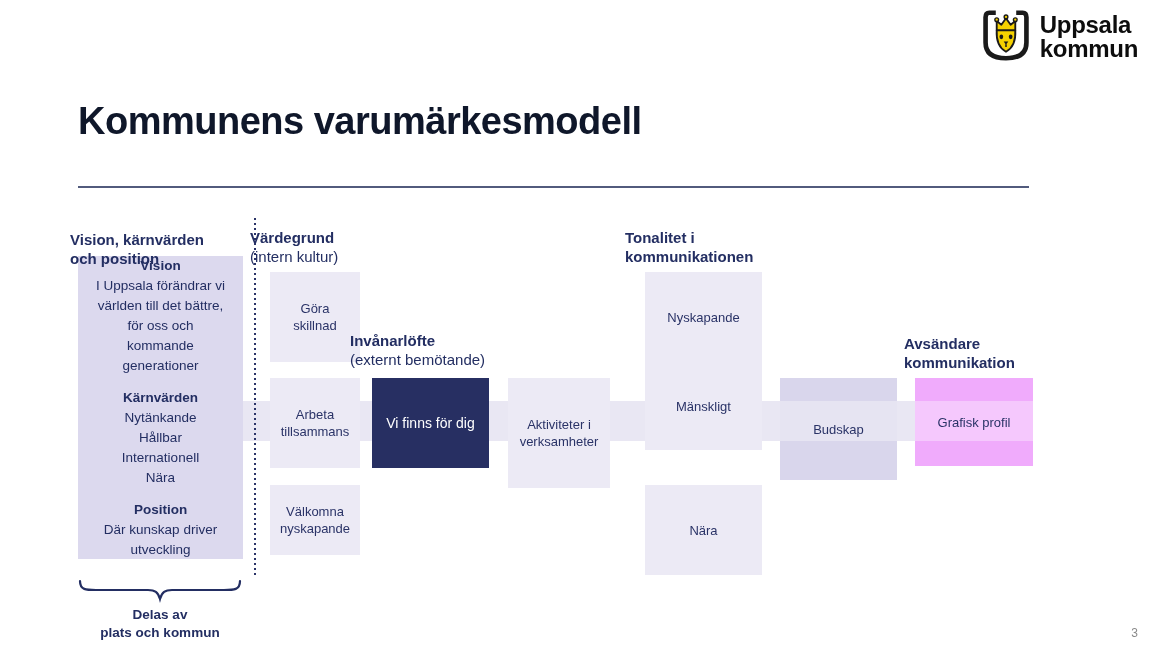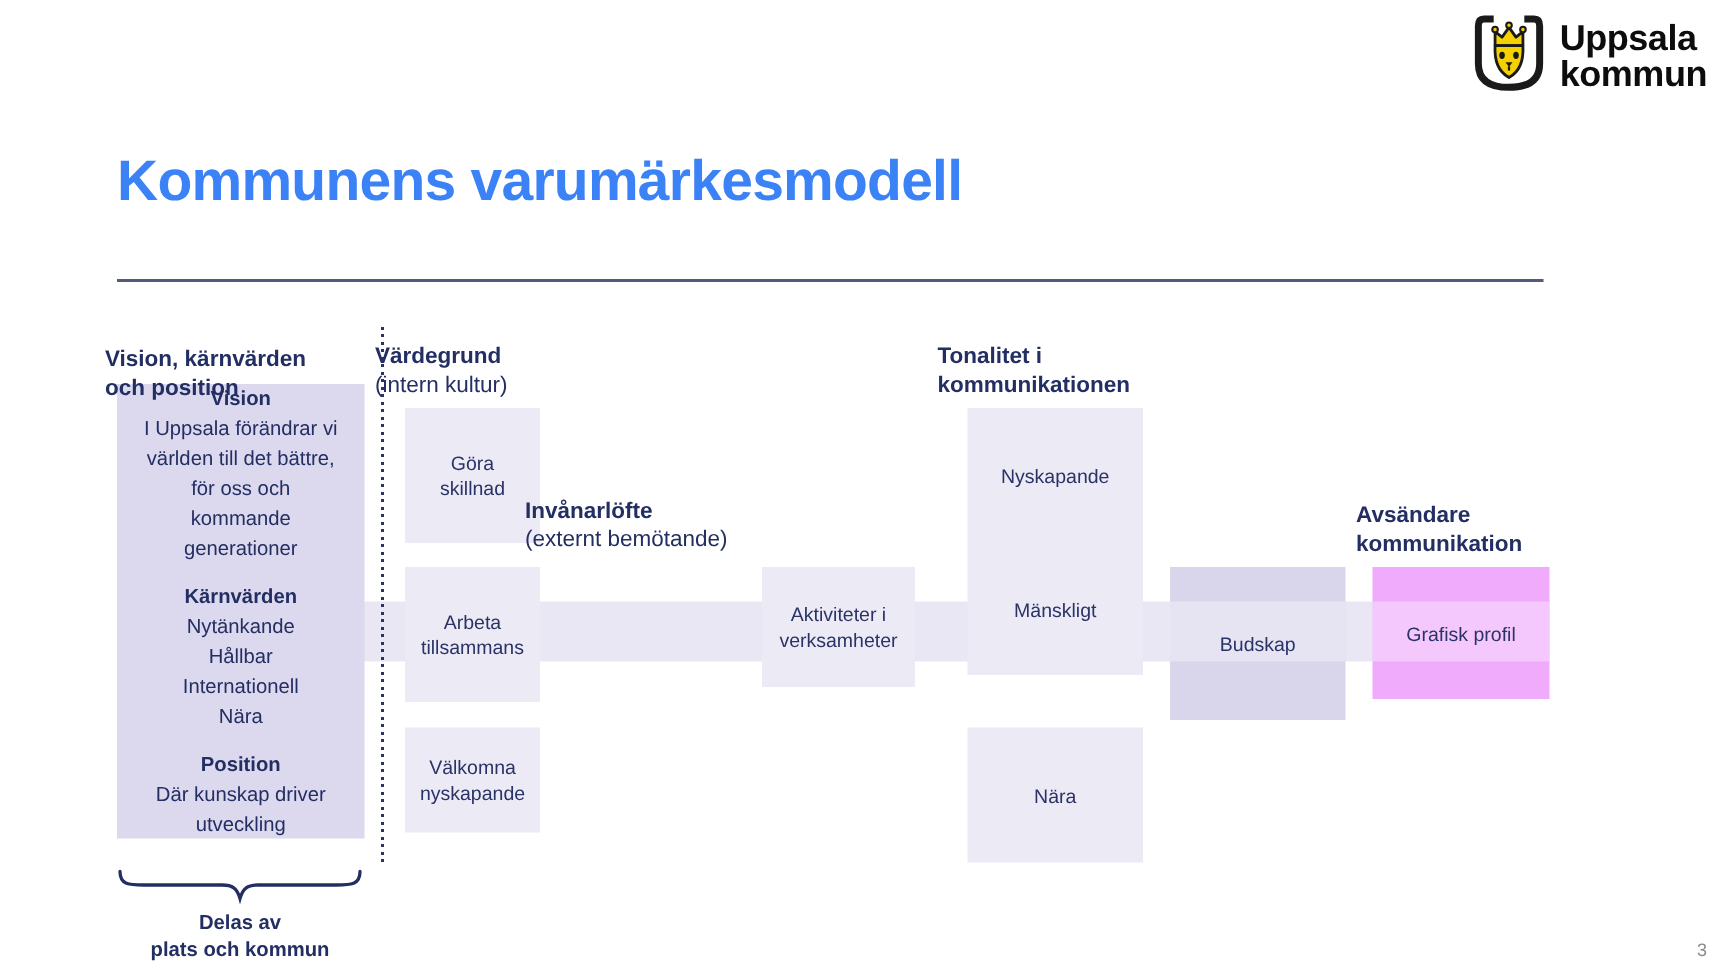--- a/index.html
+++ b/index.html
@@ -4,21 +4,21 @@
 <style>
   html,body{margin:0;padding:0;background:#ffffff;}
   .slide{
     position:relative;width:1152px;height:648px;background:#ffffff;
     font-family:"Liberation Sans",sans-serif;color:#262f63;overflow:hidden;
   }
   
   .logo{position:absolute;top:8px;right:14px;display:flex;align-items:center;gap:8px;}
   .logo-text{font-weight:700;font-size:24px;line-height:24px;color:#0d0d0d;letter-spacing:-0.3px;white-space:pre-line;}
   
-  .title{position:absolute;left:78px;top:100px;font-size:38px;font-weight:700;color:#3b82f6;letter-spacing:-0.5px;}
+  .title{position:absolute;left:78px;top:100px;font-size:38px;font-weight:700;color:#0f172a;letter-spacing:-0.5px;}
   .title-rule{position:absolute;left:78px;top:186px;width:951px;height:2px;background:#525b7d;}
   
   .band{position:absolute;left:78px;top:401px;width:955px;height:40px;background:#e9e7f3;z-index:1;}
   
   .dotline{position:absolute;left:254px;top:218px;width:2px;height:357px;z-index:3;
     background-image:repeating-linear-gradient(to bottom,#2a3367 0 2px,transparent 2px 5px);}
   
   .col-heading{position:absolute;text-align:left;color:#232e62;font-size:15px;line-height:19px;z-index:4;}
   .col-heading .hl{font-weight:700;white-space:pre-line;}
   .col-heading .sub{font-weight:400;white-space:pre-line;}
@@ -29,21 +29,21 @@
   .h-avsandare{left:904px;top:334px;width:140px;}
   
   .box{position:absolute;display:flex;align-items:center;justify-content:center;text-align:center;
     font-size:13px;line-height:17px;color:#2a3367;white-space:pre-line;z-index:2;}
   .bg-light{background:#eceaf5;}
   .bg-dark{background:#272f62;color:#ffffff;font-size:14px;font-weight:500;}
   .b-gora{left:270px;top:272px;width:90px;height:90px;}
   .b-arbeta{left:270px;top:378px;width:90px;height:90px;}
   .b-valkomna{left:270px;top:485px;width:90px;height:70px;}
   .b-vifinns{left:372px;top:378px;width:117px;height:90px;}
-  .b-aktiviteter{left:508px;top:378px;width:102px;height:80px;}
+  .b-aktiviteter{left:508px;top:378px;width:102px;height:110px;}
   .b-nyskapande{left:645px;top:272px;width:117px;height:90px;}
   .b-manskligt{left:645px;top:362px;width:117px;height:88px;}
   .b-nara{left:645px;top:485px;width:117px;height:90px;}
   .b-budskap{left:780px;top:378px;width:117px;height:102px;background:#d9d6ec;}
   .b-grafisk{left:915px;top:378px;width:118px;height:88px;background:#f0abfc;}
   
   .stripe{position:absolute;left:0;right:0;height:40px;background:rgba(255,255,255,0.35);z-index:0;pointer-events:none;}
   .box>span, .vision-box>div{position:relative;z-index:1;}
   
   .vision-box{position:absolute;left:78px;top:256px;width:165px;height:303px;background:#dcd9ee;z-index:2;
@@ -146,20 +146,21 @@
   <div class="brace-caption">Delas av
 plats och kommun</div>
 
   <div class="box bg-light b-gora"><span>Göra
 skillnad</span></div>
   <div class="box bg-light b-arbeta"><span>Arbeta
 tillsammans</span></div>
   <div class="box bg-light b-valkomna"><span>Välkomna
 nyskapande</span></div>
 
+  <div class="box bg-dark b-vifinns"><span>Vi finns för dig</span></div>
 
   <div class="box bg-light b-aktiviteter"><span>Aktiviteter i
 verksamheter</span></div>
 
   <div class="box bg-light b-nyskapande"><span>Nyskapande</span></div>
   <div class="box bg-light b-manskligt"><span>Mänskligt</span></div>
   <div class="box bg-light b-nara"><span>Nära</span></div>
 
   <div class="box b-budskap">
     <div class="stripe" style="top:23px;"></div>

